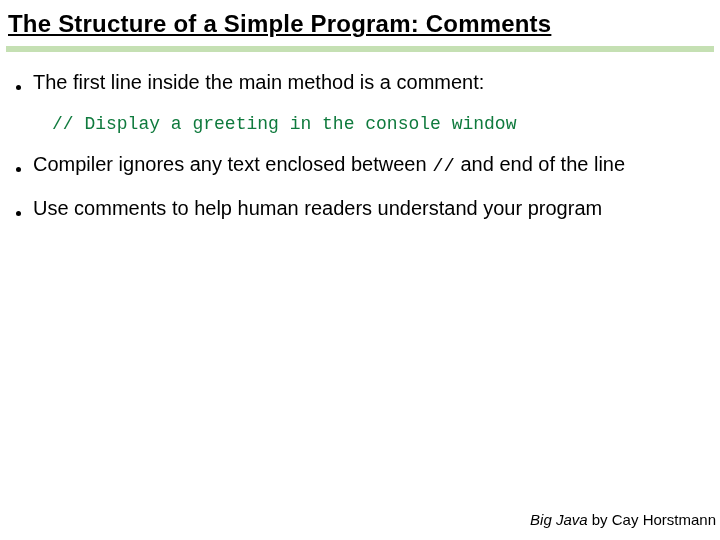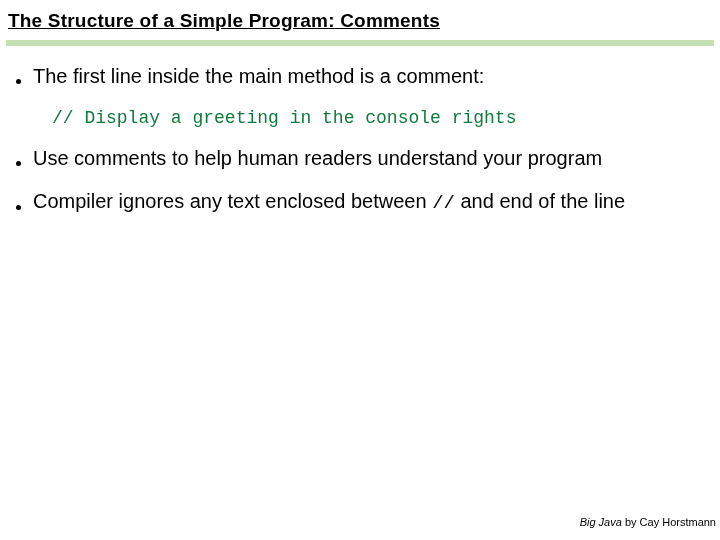--- a/index.html
+++ b/index.html
@@ -12,21 +12,21 @@
     position: relative;
     overflow: hidden;
   }
   .slide {
     width: 100%;
     height: 100%;
     padding: 8px 6px 0 6px;
     position: relative;
   }
   .title {
-    font-size: 19px;
+    font-size: 24px;
     font-weight: bold;
     text-decoration: underline;
     padding: 2px 2px 6px 2px;
     letter-spacing: 0.2px;
   }
   .title-rule {
     height: 6px;
     background: #c5e0b3;
     margin: 2px 0 18px 0;
   }
@@ -59,53 +59,53 @@
   }
   .inline-code {
     font-family: "Courier New", Courier, monospace;
     font-size: 19px;
   }
   .footer {
     position: absolute;
     right: 4px;
     bottom: 10px;
     text-align: left;
-    font-size: 11px;
+    font-size: 15px;
     line-height: 1.35;
     color: #000;
   }
   .footer .book { font-style: italic; }
 </style>
 </head>
 <body>
 
 <div class="slide">
 
   <div class="title">The Structure of a Simple Program: Comments</div>
   <div class="title-rule"></div>
 
   <div class="content">
 
     <div class="bullet">
       <div class="dot"></div>
       <div class="text">The first line inside the main method is a comment:</div>
     </div>
 
-    <div class="code-block">// Display a greeting in the console rights</div>
-
-    <div class="bullet">
-      <div class="dot"></div>
-      <div class="text">Use comments to help human readers understand your program</div>
-    </div>
+    <div class="code-block">// Display a greeting in the console window</div>
 
     <div class="bullet">
       <div class="dot"></div>
       <div class="text">
         <span>Compiler ignores any text enclosed between </span><span class="inline-code">//</span><span> and end of the line</span>
       </div>
+    </div>
+
+    <div class="bullet">
+      <div class="dot"></div>
+      <div class="text">Use comments to help human readers understand your program</div>
     </div>
 
   </div>
 
   <div class="footer">
     <div>
       <span class="book">Big Java</span><span> by Cay Horstmann</span>
     </div>
   </div>
 

